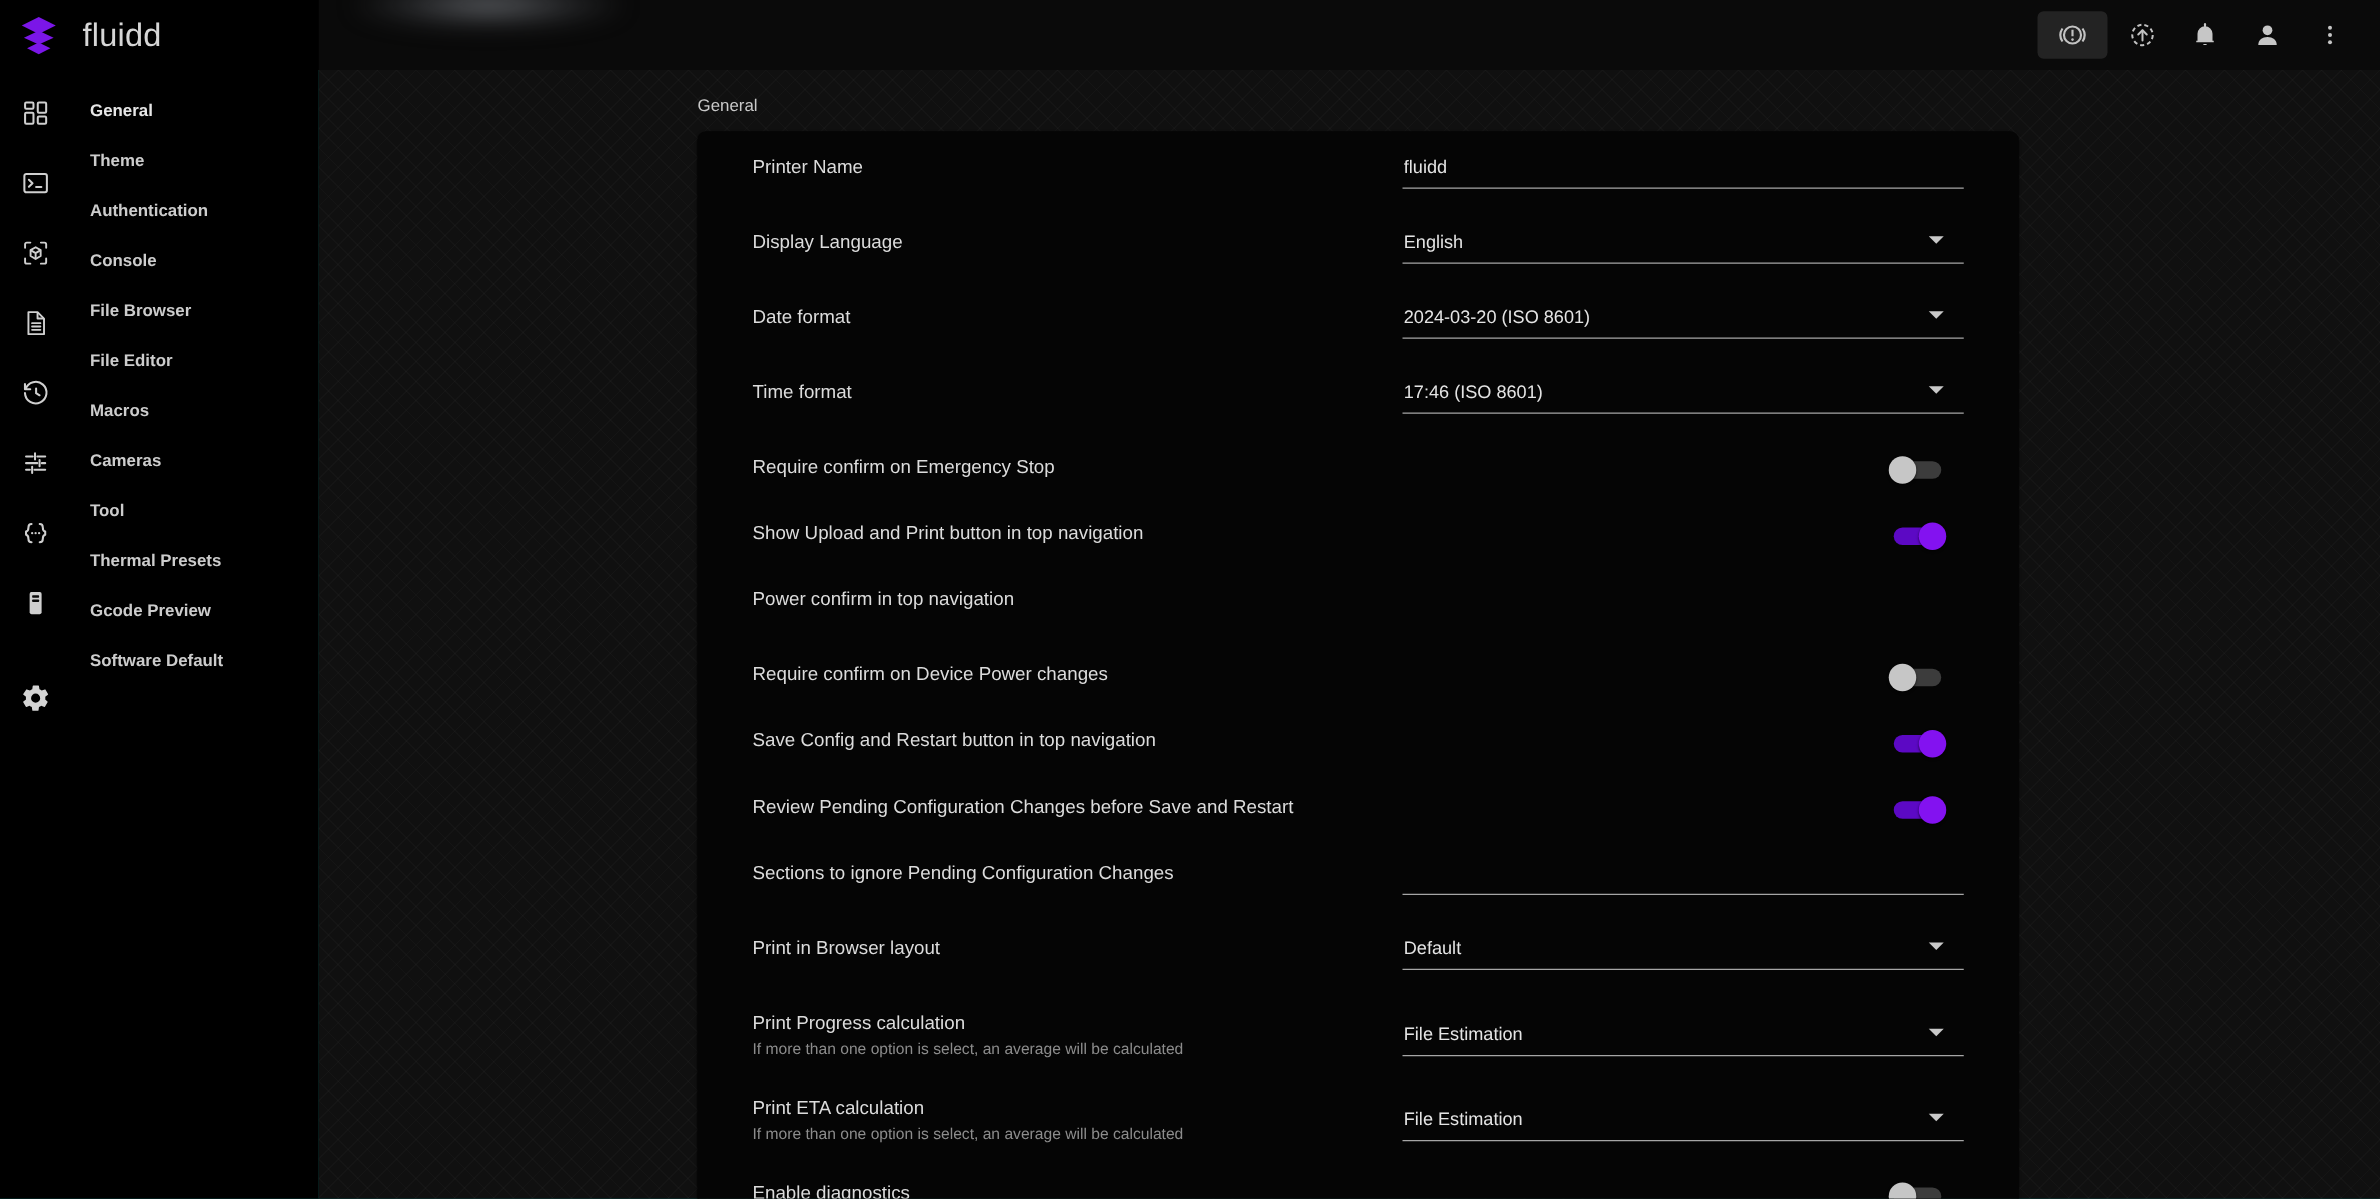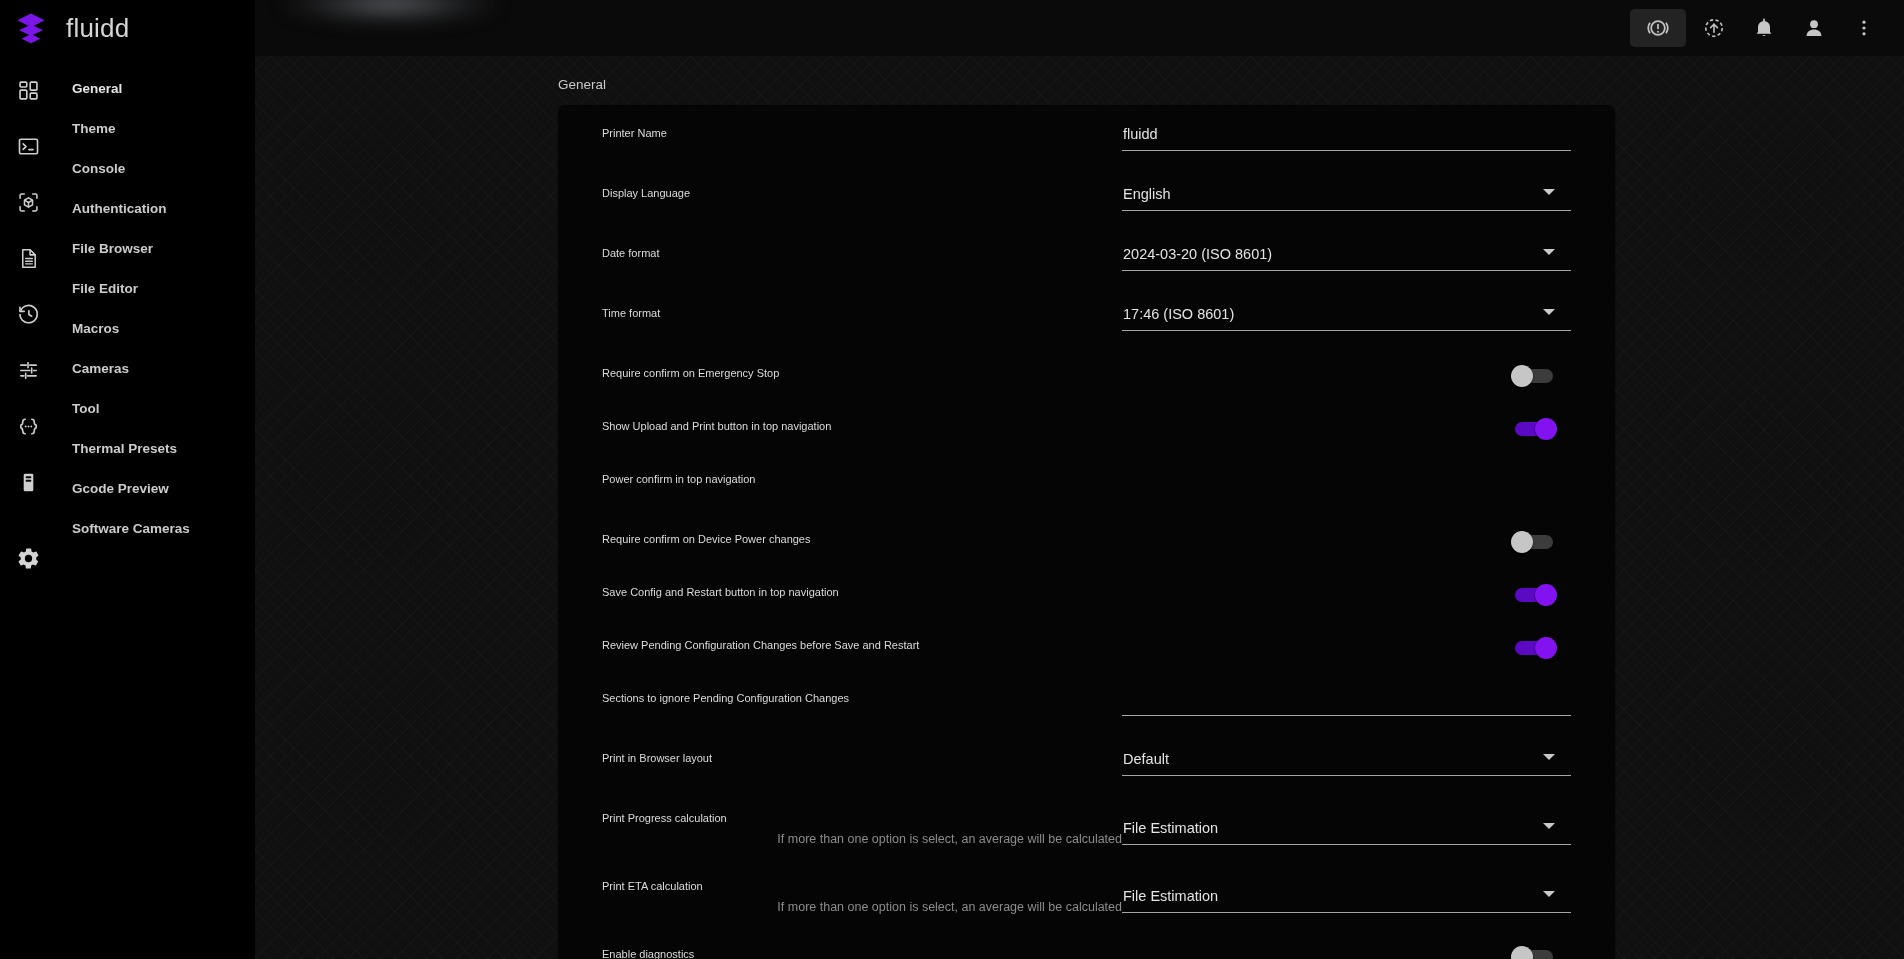--- a/index.html
+++ b/index.html
@@ -105,24 +105,24 @@
   .row {
     display: flex; align-items: flex-start;
     padding: 0 44px 0 44px;
     min-height: 60px;
   }
   .row-label-wrap {
     flex: 0 0 520px;
     padding-top: 19px;
   }
   .row-label {
-    font-size: 11px; color: #dcdcdc; font-weight: 400; line-height: 19px;
+    font-size: 15px; color: #dcdcdc; font-weight: 400; line-height: 19px;
   }
   .row-hint {
-    font-size: 12.5px; color: #8c8c8c; line-height: 17px; margin-top: 3px; text-align: right;
+    font-size: 12.5px; color: #8c8c8c; line-height: 17px; margin-top: 3px;
   }
   .row-control {
     flex: 1 1 auto;
     display: flex; align-items: flex-start; justify-content: flex-start;
     padding-top: 14px;
     position: relative;
   }
 
   
   .field {
@@ -309,26 +309,26 @@
   </div>
 
   <div class="subnav">
     <div class="subnav-item active">
       <span>General</span>
     </div>
     <div class="subnav-item">
       <span>Theme</span>
     </div>
     <div class="subnav-item">
+      <span>Authentication</span>
+    </div>
+    <div class="subnav-item">
       <span>Console</span>
     </div>
     <div class="subnav-item">
-      <span>Authentication</span>
-    </div>
-    <div class="subnav-item">
       <span>File Browser</span>
     </div>
     <div class="subnav-item">
       <span>File Editor</span>
     </div>
     <div class="subnav-item">
       <span>Macros</span>
     </div>
     <div class="subnav-item">
       <span>Cameras</span>
@@ -336,21 +336,21 @@
     <div class="subnav-item">
       <span>Tool</span>
     </div>
     <div class="subnav-item">
       <span>Thermal Presets</span>
     </div>
     <div class="subnav-item">
       <span>Gcode Preview</span>
     </div>
     <div class="subnav-item">
-      <span>Software Cameras</span>
+      <span>Software Default</span>
     </div>
   </div>
 
   <div class="content">
     <div class="section-title">General</div>
 
     <div class="card">
 
       <div class="row">
         <div class="row-label-wrap">

